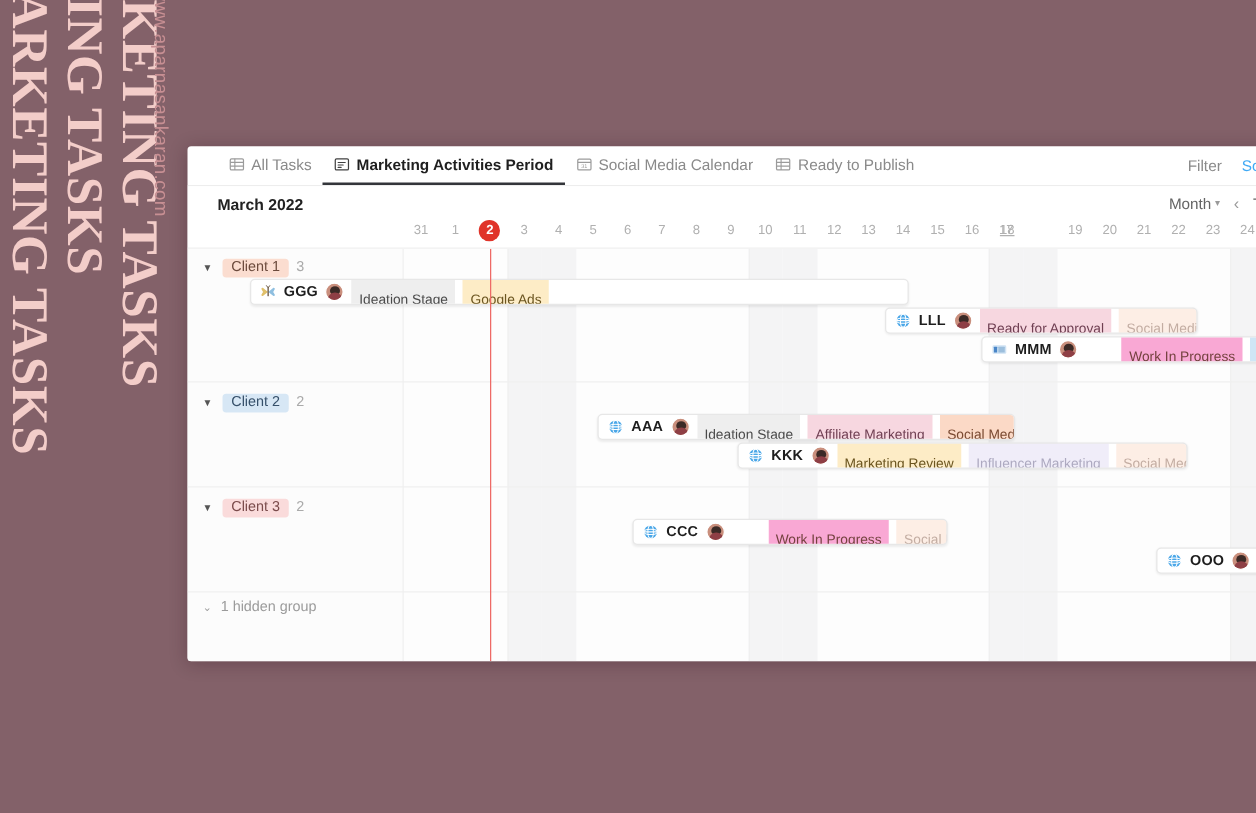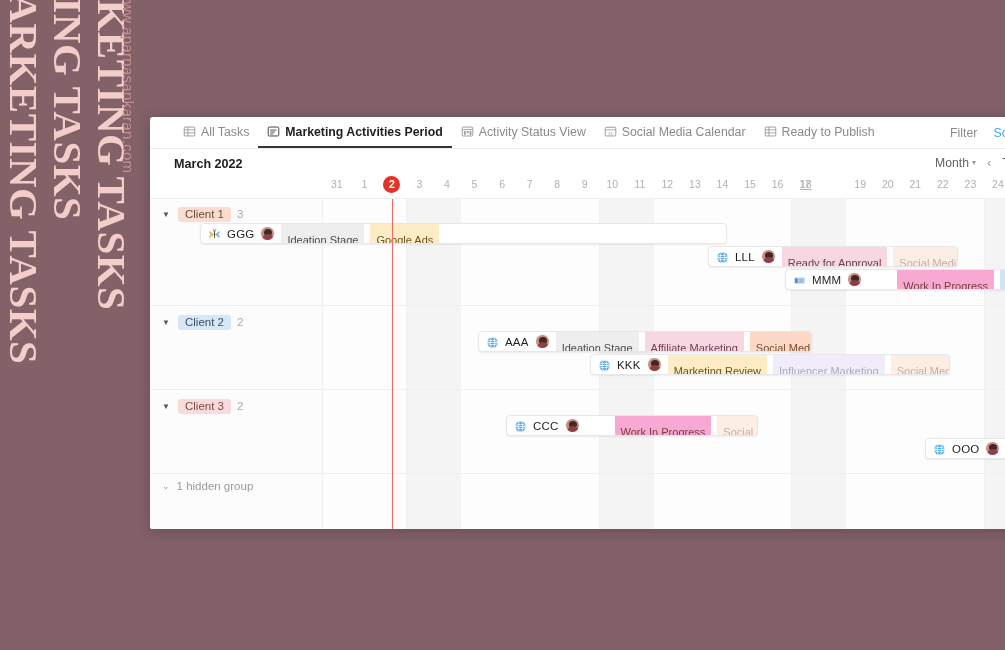--- a/index.html
+++ b/index.html
@@ -214,21 +214,21 @@
     padding: 0 7px;
     background: #ffffff;
     border: 1px solid #e7e7e7;
     border-radius: 4px;
     box-shadow: 0 1px 2px rgba(0,0,0,.07);
     z-index: 5;
     overflow: hidden;
     white-space: nowrap;
   }
   .tb-ico { width: 13px; height: 13px; flex: none; display: block; }
-  .tb-name { font-size: 11.5px; color: #1e1e1e; font-weight: normal; letter-spacing: .2px; }
+  .tb-name { font-size: 11.5px; color: #1e1e1e; font-weight: bold; letter-spacing: .2px; }
   .avatar {
     width: 15px; height: 15px; border-radius: 50%;
     flex: none; overflow: hidden; position: relative;
     background: #c98f7d;
     border: 1px solid #fff;
   }
   .avatar::before {
     content:""; position:absolute; left:3px; top:1.5px;
     width:8px; height:7px; border-radius:50% 50% 45% 45%;
     background:#3b2a26;
@@ -287,32 +287,20 @@
         <span>All Tasks</span>
       </div>
       <div class="tab active">
         <span class="t-ico">
           <svg viewBox="0 0 16 16" width="13" height="13">
             <rect x="1.5" y="2.5" width="13" height="11" rx="1.3" fill="none" stroke="currentColor" stroke-width="1.2"></rect>
             <path d="M4.3 6.2h7M4.3 8.6h5M4.3 11h3" stroke="currentColor" stroke-width="1.1" stroke-linecap="round"></path>
           </svg>
         </span>
         <span>Marketing Activities Period</span>
-      </div>
-      <div class="tab">
-        <span class="t-ico">
-          <svg viewBox="0 0 16 16" width="13" height="13">
-            <rect x="1.5" y="2.5" width="13" height="11" rx="1.3" fill="none" stroke="currentColor" stroke-width="1.2"></rect>
-            <path d="M1.5 5.6h13" stroke="currentColor" stroke-width="1.1"></path>
-            <rect x="3.6" y="7.3" width="2.2" height="4.6" fill="currentColor"></rect>
-            <rect x="7.1" y="7.3" width="2.2" height="3" fill="currentColor"></rect>
-            <rect x="10.6" y="7.3" width="2.2" height="5" fill="currentColor"></rect>
-          </svg>
-        </span>
-        <span>Activity Status View</span>
       </div>
       <div class="tab">
         <span class="t-ico">
           <svg viewBox="0 0 16 16" width="13" height="13">
             <rect x="1.5" y="2.8" width="13" height="10.7" rx="1.3" fill="none" stroke="currentColor" stroke-width="1.2"></rect>
             <path d="M1.5 6h13" stroke="currentColor" stroke-width="1.1"></path>
             <text x="8" y="11.9" font-size="5.4" text-anchor="middle" fill="currentColor" font-family="sans-serif">31</text>
           </svg>
         </span>
         <span>Social Media Calendar</span>

